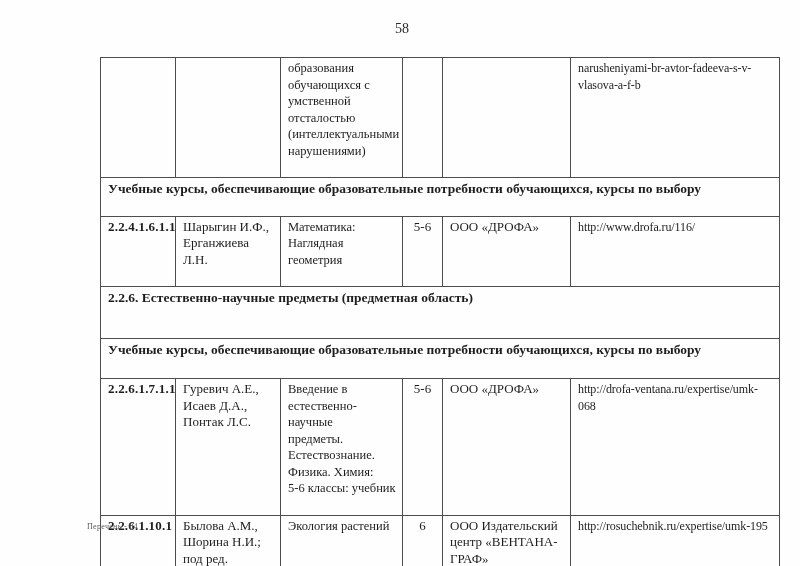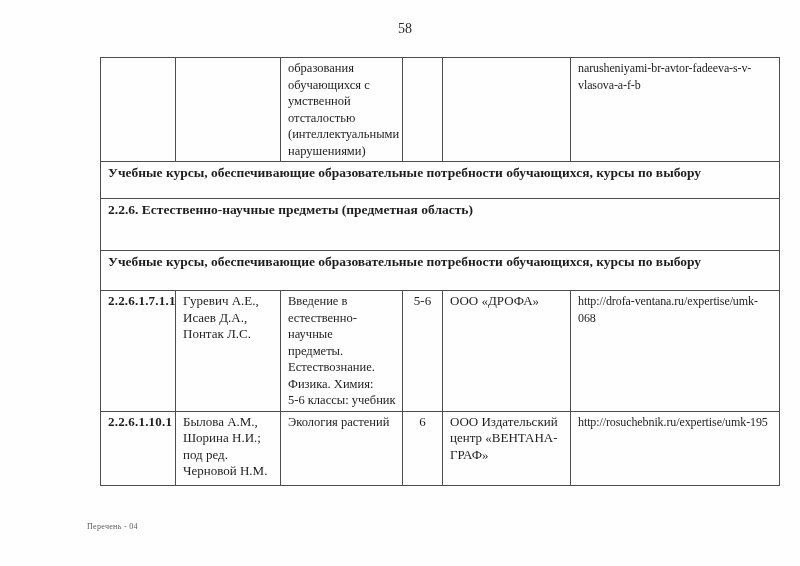--- a/index.html
+++ b/index.html
@@ -12,39 +12,38 @@
     position: relative;
     width: 800px;
     height: 566px;
     background: #fefefe;
     overflow: hidden;
     color: #1f1f1f;
   }
   .page-number {
     position: absolute;
     top: 21px;
-    left: 0;
+    left: 12px;
     width: 780px;
     text-align: center;
     font-size: 14px;
     color: #2a2a2a;
-    padding-left: 15px;
   }
   .doc-table {
     position: absolute;
     left: 100px;
     top: 57px;
     width: 679px;
     border-collapse: collapse;
     table-layout: fixed;
   }
   .doc-table td {
     border: 1px solid #4d4d4d;
     vertical-align: top;
-    padding: 2px 5px 2px 7px;
+    padding: 2px 5px 18px 7px;
     font-size: 13px;
     line-height: 16.5px;
     white-space: pre-line;
     color: #1e1e1e;
     overflow: hidden;
   }
   col.c-code      { width: 75px; }
   col.c-authors   { width: 105px; }
   col.c-title     { width: 122px; }
   col.c-grades    { width: 40px; }
@@ -120,20 +119,30 @@
       <td class="cell-grades"></td>
       <td></td>
       <td class="cell-url">narusheniyami-br-avtor-fadeeva-s-v-
 vlasova-a-f-b</td>
     </tr>
 
     <tr class="r-head">
       <td class="cell-section" colspan="6">Учебные курсы, обеспечивающие образовательные потребности обучающихся, курсы по выбору</td>
     </tr>
 
+    <tr class="r-data1">
+      <td class="cell-code">2.2.4.1.6.1.1</td>
+      <td>Шарыгин И.Ф.,
+Ерганжиева Л.Н.</td>
+      <td class="cell-title">Математика:
+Наглядная геометрия</td>
+      <td class="cell-grades">5-6</td>
+      <td>ООО «ДРОФА»</td>
+      <td class="cell-url">http://www.drofa.ru/116/</td>
+    </tr>
 
     <tr class="r-section">
       <td class="cell-section" colspan="6">2.2.6. Естественно-научные предметы (предметная область)</td>
     </tr>
 
     <tr class="r-head2">
       <td class="cell-section" colspan="6">Учебные курсы, обеспечивающие образовательные потребности обучающихся, курсы по выбору</td>
     </tr>
 
     <tr class="r-data2">

